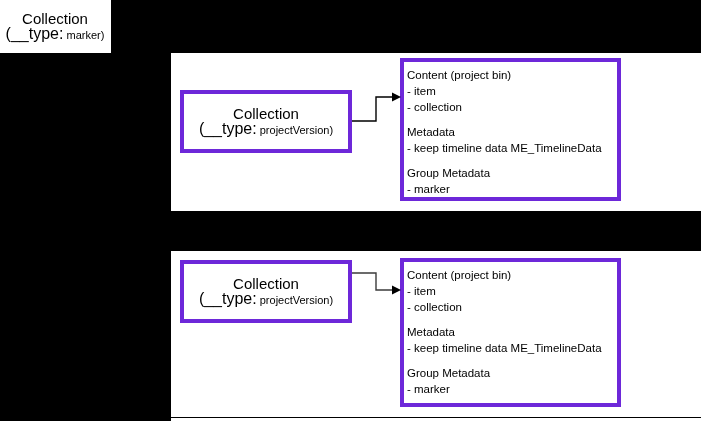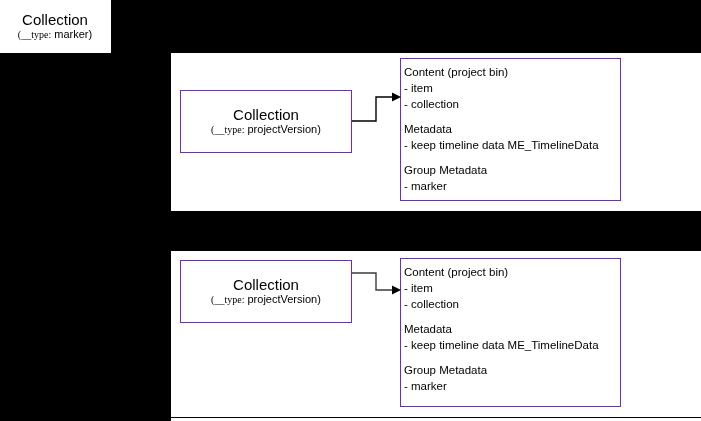--- a/index.html
+++ b/index.html
@@ -29,21 +29,21 @@
     background: #ffffff;
   }
   #panel-project   { left: 0px;   top: 0px;   width: 111px; height: 53px; }
   #panel-upper     { left: 171px; top: 53px;  width: 530px; height: 158px; }
   #panel-lower     { left: 171px; top: 251px; width: 530px; height: 170px; }
 
   
   .node {
     position: absolute;
     box-sizing: border-box;
-    border: 1px solid #6d28d9;
+    border: 4px solid #6d28d9;
     background: #ffffff;
   }
 
   .node-center {
     display: flex;
     flex-direction: column;
     align-items: center;
     justify-content: center;
     text-align: center;
   }
@@ -56,22 +56,22 @@
     white-space: nowrap;
   }
   .label-type {
     font-size: 11px;
     color: #000000;
     line-height: 15px;
     white-space: nowrap;
     font-family: "Liberation Sans", sans-serif;
   }
   .mono {
-    font-family: Liberation Serif, serif;
-    font-size: 10px;
+    font-family: Liberation Sans, sans-serif;
+    font-size: 16px;
   }
 
   
   #node-project {
     left: -30px;
     top: 2px;
     width: 170px;
     height: 49px;
     border: none;
     background: transparent;

